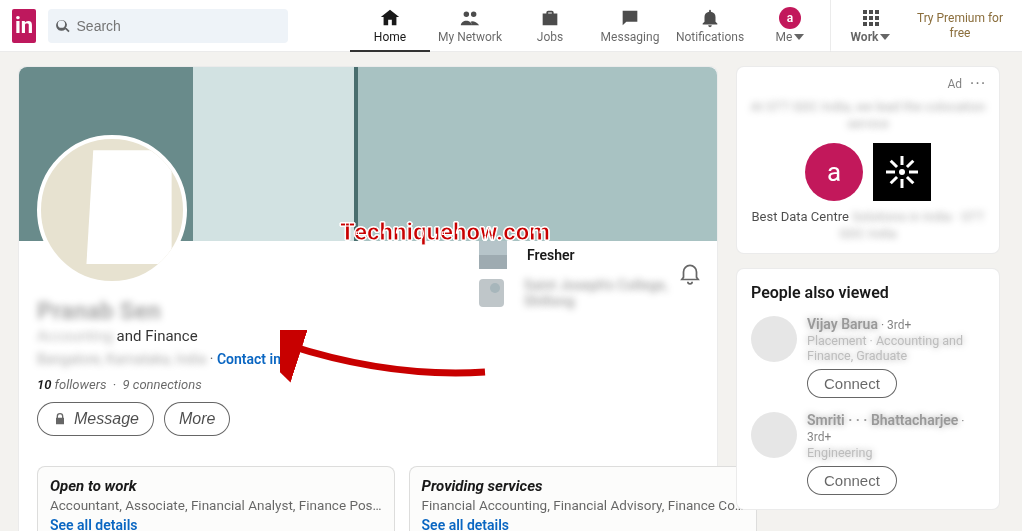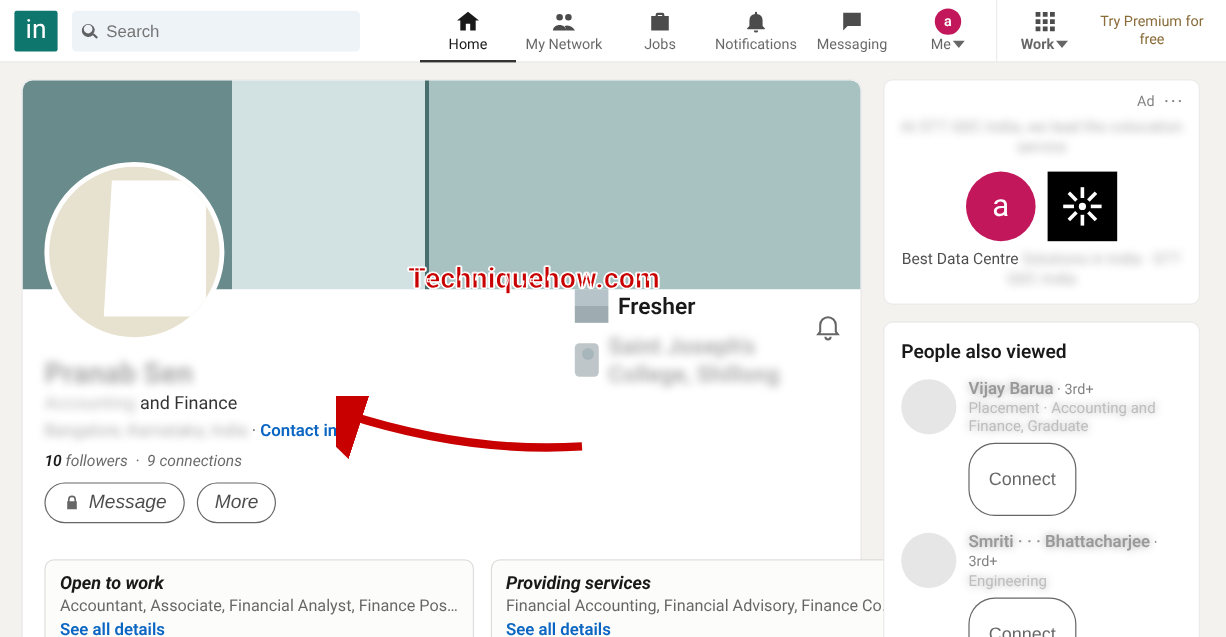--- a/index.html
+++ b/index.html
@@ -1,21 +1,21 @@
 <!DOCTYPE html>
 <html><head>
   <meta charset="utf-8">
   <style>
     * { box-sizing: border-box; margin: 0; padding: 0; }
     body { font-family: -apple-system, "Segoe UI", Roboto, sans-serif; background: #f3f2ef; color: rgba(0,0,0,0.9); font-size: 14px; width: 1022px; height: 531px; overflow: hidden; }
     a { cursor: pointer; }
 
     
     .navbar { display: flex; align-items: center; background: #fff; border-bottom: 1px solid rgba(0,0,0,0.08); height: 52px; padding: 0 12px; }
-    .logo { width: 36px; height: 34px; background: #0f766e; color: #fff; font-weight: 400; font-size: 22px; display: flex; align-items: center; justify-content: center; border-radius: 2px; }
+    .logo { width: 24px; height: 34px; background: #be185d; color: #fff; font-weight: 700; font-size: 22px; display: flex; align-items: center; justify-content: center; border-radius: 2px; }
     .search { margin-left: 12px; display: flex; align-items: center; background: #eef3f8; border-radius: 4px; width: 240px; height: 34px; padding: 0 8px; }
     .search svg { fill: rgba(0,0,0,0.6); }
     .search input { border: none; background: transparent; outline: none; margin-left: 6px; font-size: 14px; width: 100%; }
     .nav-items { margin-left: auto; display: flex; align-items: stretch; height: 52px; }
     .nav-item { width: 80px; display: flex; flex-direction: column; align-items: center; justify-content: center; font-size: 12px; color: rgba(0,0,0,0.6); border-bottom: 2px solid transparent; cursor: pointer; }
     .nav-item.active { border-bottom-color: #333; color: rgba(0,0,0,0.9); }
     .nav-item .nicon { height: 24px; display: flex; align-items: center; justify-content: center; }
     .nav-item svg { fill: rgba(0,0,0,0.7); }
     .nav-item.active svg { fill: rgba(0,0,0,0.9); }
     .avatar-sm { width: 22px; height: 22px; border-radius: 50%; background:#c2185b; color:#fff; display:flex; align-items:center; justify-content:center; font-size:12px; font-weight:600; }
@@ -38,21 +38,21 @@
     .name { font-size:24px; font-weight:700; }
     .headline { font-size:15px; color:rgba(0,0,0,0.8); margin-top:2px; }
     .loc { font-size:14px; color:rgba(0,0,0,0.6); margin-top:6px; }
     .loc .link { color:#0a66c2; font-weight:600; }
     .stats { font-size:13px; color:rgba(0,0,0,0.6); margin-top:10px;font-style:italic; }
     .stats b { color:rgba(0,0,0,0.9); font-weight:600; }
     .actions { margin-top:10px; display:flex; gap:10px; }
     .btn { border:1px solid rgba(0,0,0,0.6); border-radius:22px; padding:7px 14px; font-size:16px; display:flex; align-items:center; gap:6px; cursor:pointer; color:rgba(0,0,0,0.7); background:#fff;font-style:italic; }
 
     .side-exp { position:absolute; right:18px; top:0px; width:220px; }
-    .exp-row { display:flex; align-items:center; gap:8px; font-size:19px; font-weight:600; margin-bottom:8px; }
+    .exp-row { display:flex; align-items:center; gap:20px; font-size:14px; font-weight:600; margin-bottom:8px; }
     .exp-icon1 { width:28px; height:28px; background:linear-gradient(#b6c4c9 50%, #9eabb1 50%); }
     .exp-icon2 { width:28px; height:28px; background:#bfc6c9; border-radius:4px; position:relative; }
     .exp-icon2::after{ content:""; position:absolute; top:4px; right:4px; width:10px; height:10px; background:#a7b6bb; border-radius:50%; }
 
     .boxes { display:flex; gap:14px; margin-top:16px; padding: 0 18px 14px 18px; }
     .box { flex:1; border:1px solid rgba(0,0,0,0.12); border-radius:8px; padding:10px 12px; background:#fcfcfb; }
     .box h4 { font-size:15px; font-weight:700;font-style:italic; }
     .box p { font-size:13.5px; color:rgba(0,0,0,0.6); margin-top:2px; white-space:nowrap; overflow:hidden; text-overflow:ellipsis; }
     .see { color:#0a66c2; font-weight:600; font-size:14px; margin-top:4px; display:inline-block; }
 
@@ -66,21 +66,21 @@
     .follow { margin:14px auto 6px auto; display:block; border:1.5px solid #0a66c2; color:#0a66c2; background:#fff; border-radius:22px; padding:5px 20px; font-size:15px; font-weight:600; cursor:pointer; }
 
     .pav { padding:14px; }
     .pav h3 { font-size:16px; font-weight:600; }
     .pav .person { display:flex; gap:10px; margin-top:14px; }
     .pav .avatar { width:46px; height:46px; border-radius:50%; background:#e6e6e6; }
     .pav .pinfo { flex:1; }
     .pav .pname { font-size:14px; font-weight:600; color:#999; }
     .pav .pdeg { font-size:12px; color:rgba(0,0,0,0.5); }
     .pav .psub { font-size:12.5px; color:#bdbdbd; margin-top:1px; }
-    .connect { border:1px solid rgba(0,0,0,0.6); background:#fff; border-radius:22px; padding:21px 16px; font-size:15px; color:rgba(0,0,0,0.6); margin-top:6px; cursor:pointer; }
+    .connect { border:1px solid rgba(0,0,0,0.6); background:#fff; border-radius:22px; padding:5px 16px; font-size:15px; color:rgba(0,0,0,0.6); margin-top:6px; cursor:pointer; }
 
     
     .watermark { position:absolute; left:340px; top:218px; font-size:24px; font-weight:800; color:#c80000; -webkit-text-stroke: 1px #fff; text-shadow: 0 1px 0 #fff, 0 -1px 0 #fff, 1px 0 0 #fff, -1px 0 0 #fff; pointer-events:none; }
     .arrow-wrap { position:absolute; left:280px; top:330px; pointer-events:none; }
 
     
     .obscure { color: transparent; text-shadow: 0 0 7px rgba(0,0,0,0.35); }
   </style>
 </head>
 <body>
@@ -114,32 +114,32 @@
       <div class="nicon">
           <svg width="22" height="22" viewBox="0 0 24 24">
             <path d="M10 4h4a2 2 0 0 1 2 2v1h4v13H4V7h4V6a2 2 0 0 1 2-2zm0 3h4V6h-4v1z"></path>
           </svg>
         </div>
       <span class="lbl">Jobs</span>
     </div>
     <div class="nav-item">
       <div class="nicon">
           <svg width="22" height="22" viewBox="0 0 24 24">
+            <path d="M4 4h16v12H8l-4 4V4zm4 5h2v2H8V9zm4 0h2v2h-2V9zm4 0h2v2h-2V9z"></path>
+          </svg>
+        </div>
+      <span class="lbl">Messaging</span>
+    </div>
+    <div class="nav-item">
+      <div class="nicon">
+          <svg width="22" height="22" viewBox="0 0 24 24">
             <path d="M12 22a2 2 0 0 0 2-2h-4a2 2 0 0 0 2 2zm6-6V11a6 6 0 0 0-5-5.9V4a1 1 0 0 0-2 0v1.1A6 6 0 0 0 6 11v5l-2 2v1h16v-1l-2-2z"></path>
           </svg>
         </div>
       <span class="lbl">Notifications</span>
-    </div>
-    <div class="nav-item">
-      <div class="nicon">
-          <svg width="22" height="22" viewBox="0 0 24 24">
-            <path d="M4 4h16v12H8l-4 4V4zm4 5h2v2H8V9zm4 0h2v2h-2V9zm4 0h2v2h-2V9z"></path>
-          </svg>
-        </div>
-      <span class="lbl">Messaging</span>
     </div>
     <div class="nav-item">
       <div class="nicon">
           <div class="avatar-sm">a</div>
         </div>
       <span class="lbl">
           <span>Me</span>
           <svg width="10" height="10" viewBox="0 0 10 10">
             <path d="M0 2h10L5 8z" fill="rgba(0,0,0,0.6)"></path>
           </svg>

